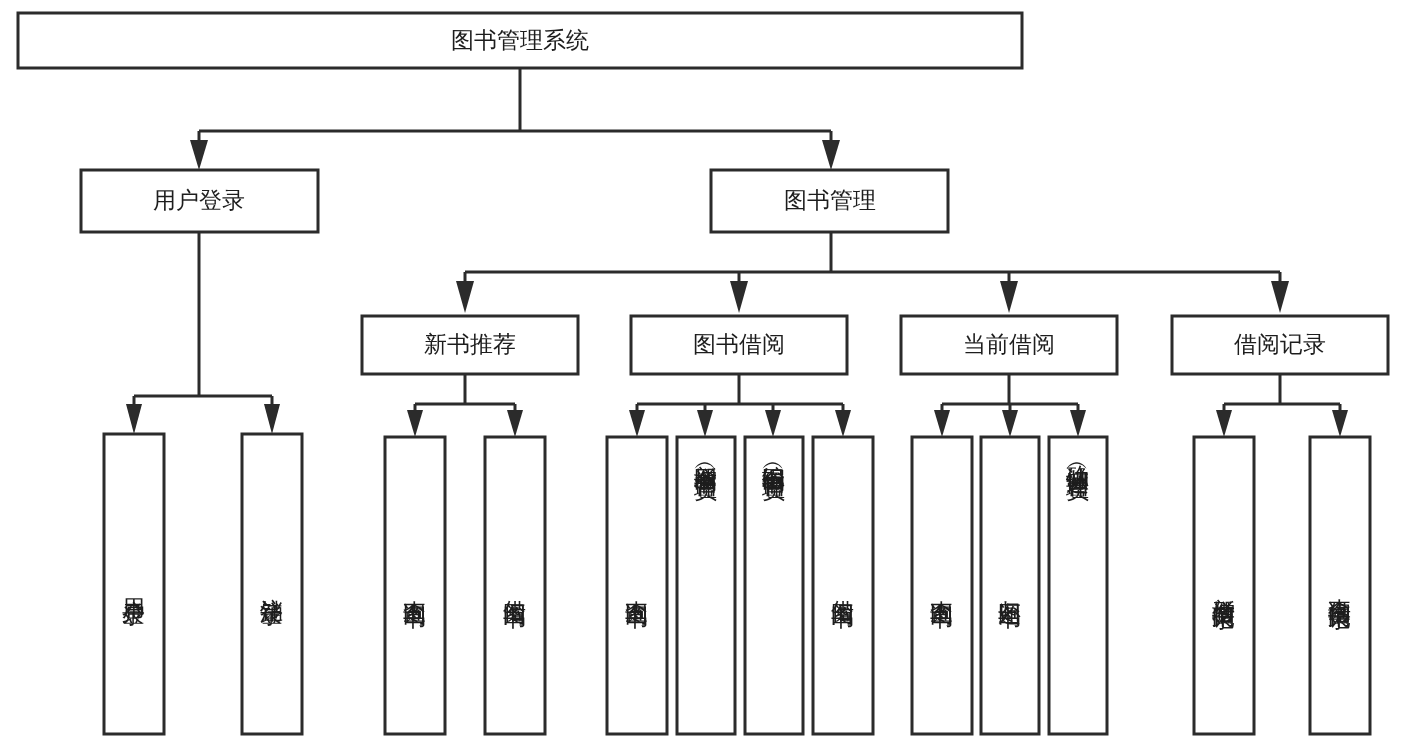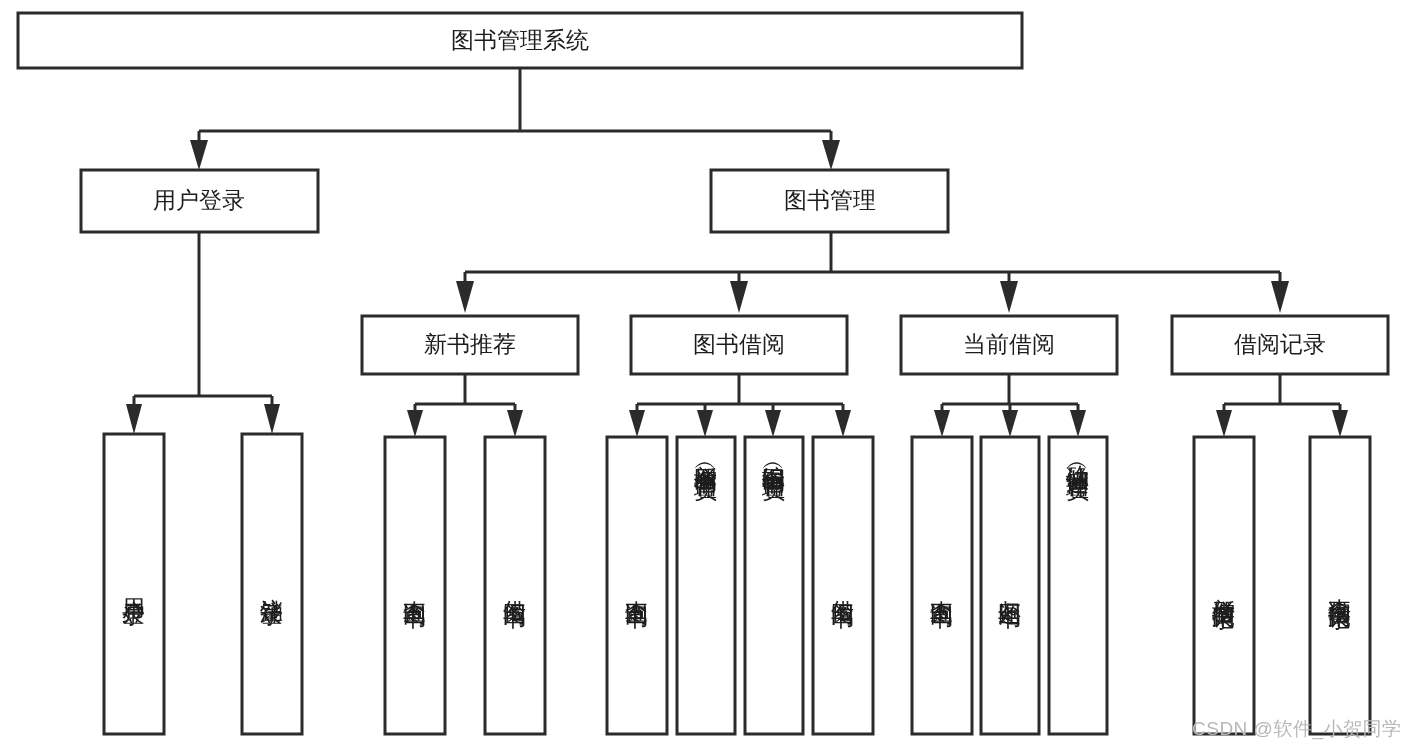--- a/index.html
+++ b/index.html
@@ -222,15 +222,14 @@
   <div class="node-label-v" style="left:745px; top:437px; width:58px; height:297px; justify-content:flex-start; padding-top:10px; box-sizing:border-box;">编辑图书（管理员）</div>
   <div class="node-label-v" style="left:813px; top:437px; width:60px; height:297px;">借阅图书</div>
 
   <div class="node-label-v" style="left:912px; top:437px; width:60px; height:297px;">查询图书</div>
   <div class="node-label-v" style="left:981px; top:437px; width:58px; height:297px;">归还图书</div>
   <div class="node-label-v" style="left:1049px; top:437px; width:58px; height:297px; justify-content:flex-start; padding-top:10px; box-sizing:border-box;">确认归还（管理员）</div>
 
   <div class="node-label-v" style="left:1194px; top:437px; width:60px; height:297px;">新增借阅记录</div>
   <div class="node-label-v" style="left:1310px; top:437px; width:60px; height:297px;">查询借阅记录</div>
 
-  <div class="watermark" style="left:1192px; top:716px;">CSDN @软件_小贺同学</div>
 
 </div>
 
 </body></html>

